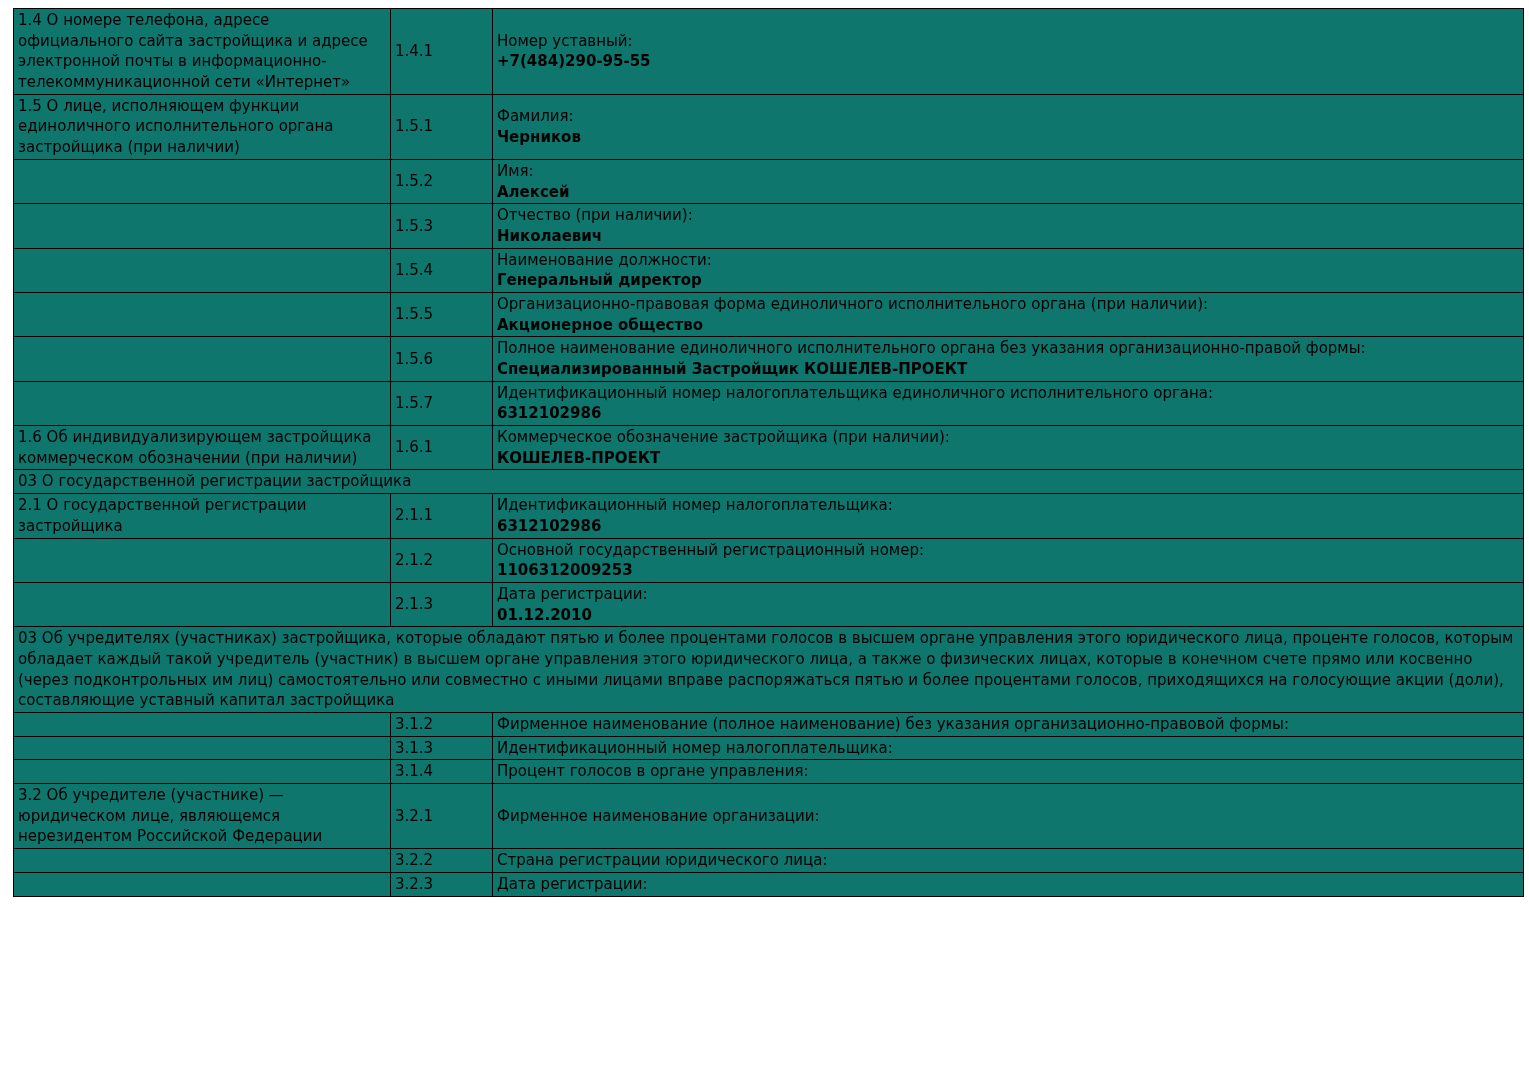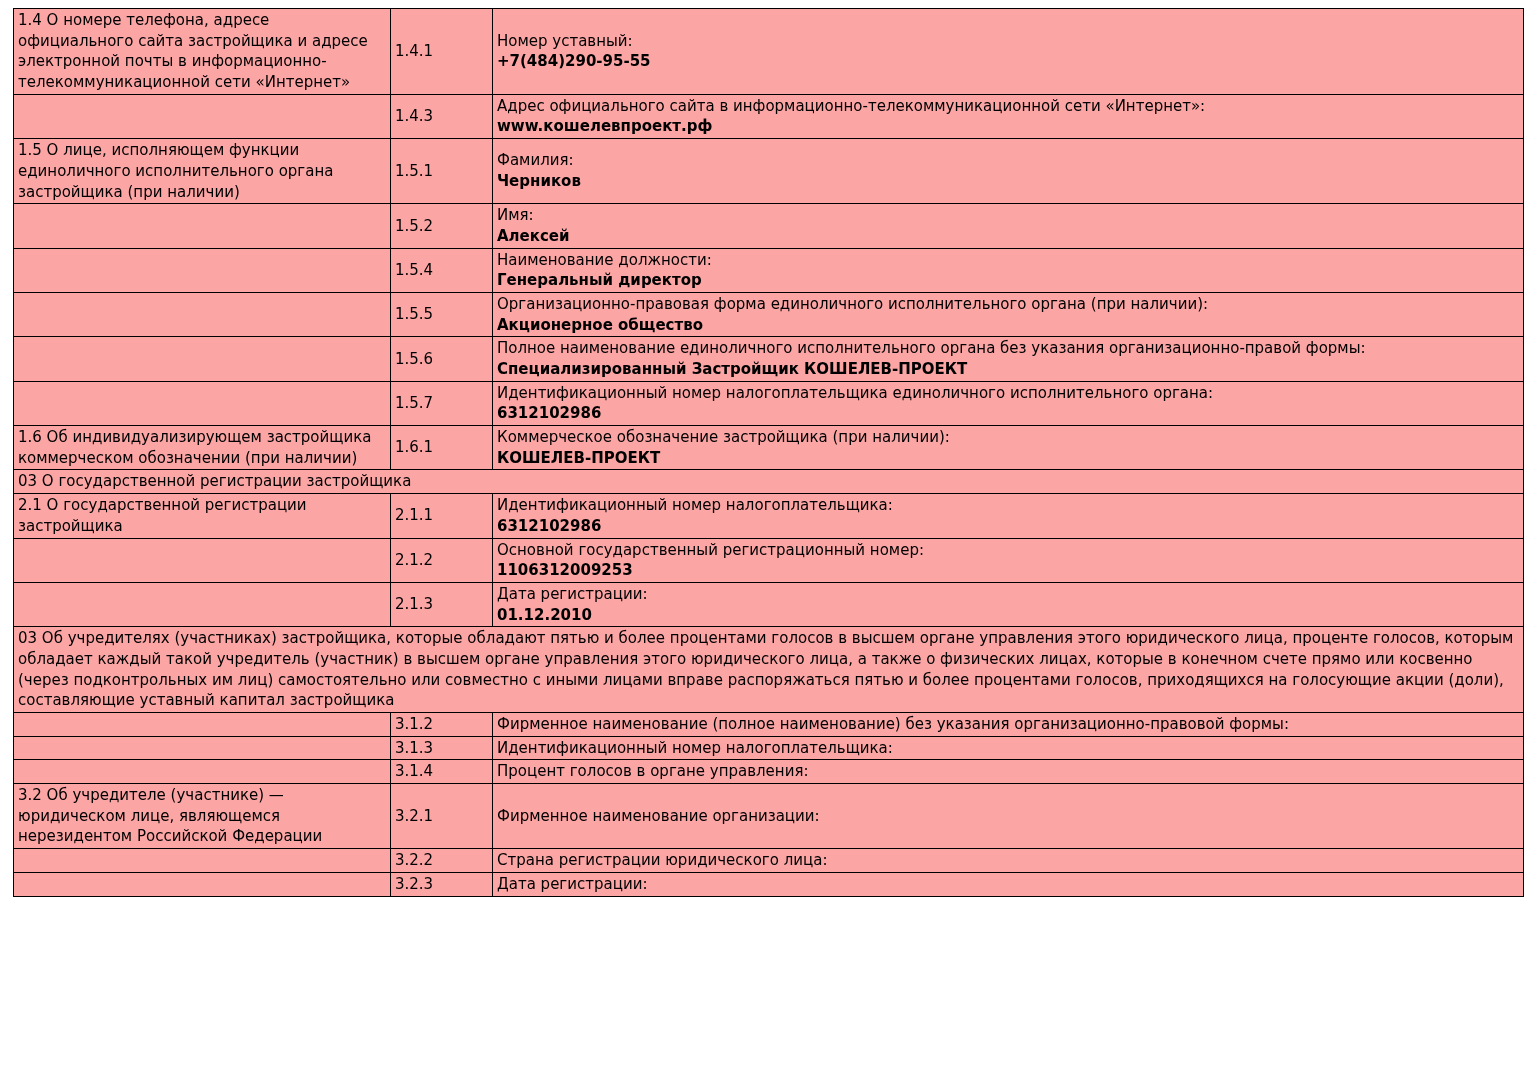--- a/index.html
+++ b/index.html
@@ -15,21 +15,21 @@
     line-height: 1.38;
     width: 1529px;
   }
   .page {
     padding: 8px 5px 4px 13px;
   }
   table.declaration {
     border-collapse: collapse;
     table-layout: fixed;
     width: 1511px;
-    background: #fca5a5;
+    background: #0f766e;
   }
   td {
     border: 1px solid #000000;
     padding: 1px 4px;
     vertical-align: middle;
     overflow: hidden;
     word-wrap: break-word;
   }
   td.topic-cell {
     vertical-align: top;
@@ -60,41 +60,41 @@
     <tbody>
         <tr>
           <td class="topic-cell">1.4 О номере телефона, адресе официального сайта застройщика и адресе электронной почты в информационно-телекоммуникационной сети «Интернет»</td>
           <td class="num-cell">1.4.1</td>
           <td class="field-cell">
             <div class="field-label">Номер уставный:</div>
             <div class="field-value">+7(484)290-95-55</div>
           </td>
         </tr>
         <tr>
-          <td class="topic-cell"></td>
-          <td class="num-cell">1.4.3</td>
-          <td class="field-cell">
-            <div class="field-label">Адрес официального сайта в информационно-телекоммуникационной сети «Интернет»:</div>
-            <div class="field-value">www.кошелевпроект.рф</div>
-          </td>
-        </tr>
-        <tr>
           <td class="topic-cell">1.5 О лице, исполняющем функции единоличного исполнительного органа застройщика (при наличии)</td>
           <td class="num-cell">1.5.1</td>
           <td class="field-cell">
             <div class="field-label">Фамилия:</div>
             <div class="field-value">Черников</div>
           </td>
         </tr>
         <tr>
           <td class="topic-cell"></td>
           <td class="num-cell">1.5.2</td>
           <td class="field-cell">
             <div class="field-label">Имя:</div>
             <div class="field-value">Алексей</div>
+          </td>
+        </tr>
+        <tr>
+          <td class="topic-cell"></td>
+          <td class="num-cell">1.5.3</td>
+          <td class="field-cell">
+            <div class="field-label">Отчество (при наличии):</div>
+            <div class="field-value">Николаевич</div>
           </td>
         </tr>
         <tr>
           <td class="topic-cell"></td>
           <td class="num-cell">1.5.4</td>
           <td class="field-cell">
             <div class="field-label">Наименование должности:</div>
             <div class="field-value">Генеральный директор</div>
           </td>
         </tr>

